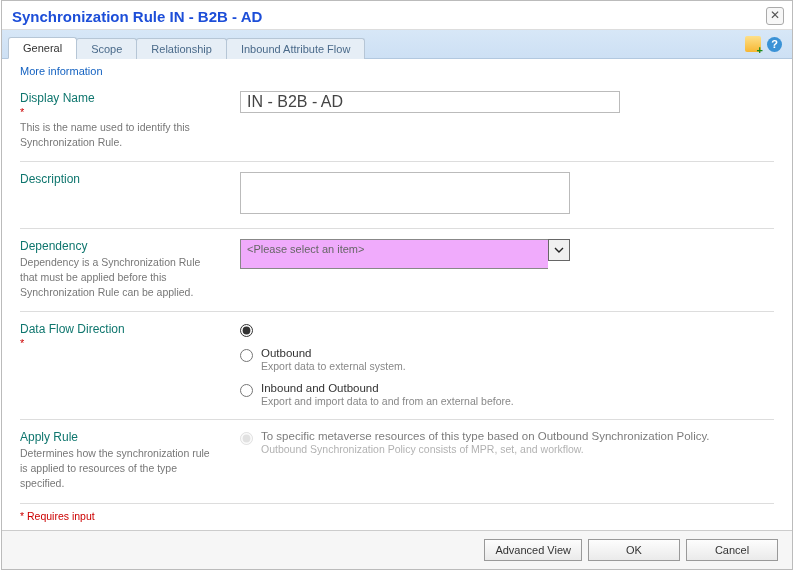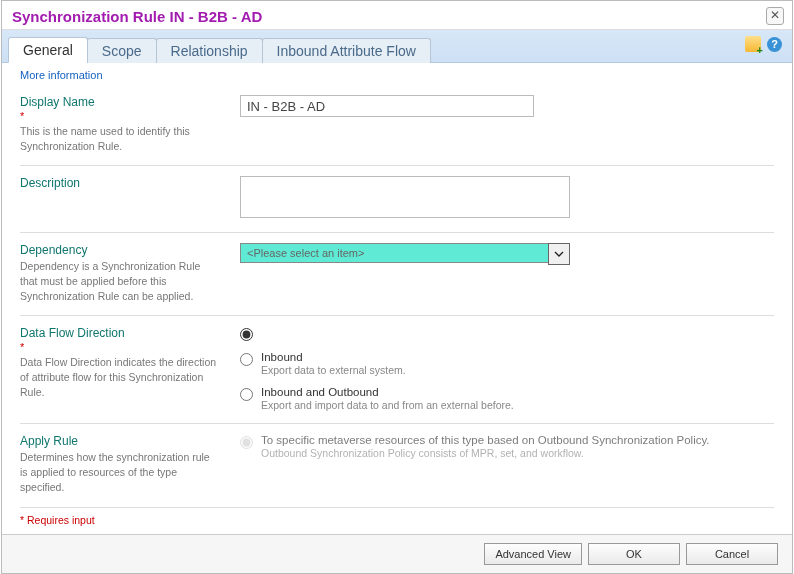--- a/index.html
+++ b/index.html
@@ -20,21 +20,21 @@
   .titlebar {
     display: flex;
     align-items: center;
     justify-content: space-between;
     padding: 6px 8px 4px 10px;
     border-bottom: 1px solid #ddd;
   }
   .titlebar h1 {
     font-size: 15px;
     font-weight: 600;
-    color: #a21caf;
+    color: #1d4ed8;
   }
   .close-btn {
     width: 18px; height: 18px;
     border: 1px solid #aaa;
     border-radius: 3px;
     background: #f7f7f7;
     font-size: 12px;
     line-height: 14px;
     text-align: center;
     color: #555;
@@ -46,21 +46,21 @@
     padding-top: 6px;
     position: relative;
   }
   .tabbar {
     display: flex;
     align-items: flex-end;
     padding-left: 6px;
   }
   .tab {
     padding: 4px 14px;
-    font-size: 14px;
+    font-size: 11px;
     color: #4a6a8a;
     border: 1px solid #b6c6d6;
     border-bottom: none;
     background: #e6eef6;
     margin-right: -1px;
     cursor: pointer;
     border-radius: 3px 3px 0 0;
     position: relative;
     top: 1px;
   }
@@ -129,47 +129,47 @@
   }
   .req-star { color:#c00; font-size:11px; line-height:1; }
   .help-text {
     color:#777;
     font-size:10.5px;
     line-height:1.4;
     margin-top:2px;
   }
   .input-col { flex:1; }
   .text-input {
-    width: 294px;
+    width: 380px;
     height: 22px;
     border:1px solid #bbb;
     padding: 2px 6px;
-    font-size:13px;
+    font-size:16px;
     font-family:inherit;
     color:#444;
   }
   .textarea {
     width: 330px;
     height: 42px;
     border:1px solid #bbb;
     resize:none;
   }
   .select-wrap {
     width:330px;
     display:flex;
   }
   .select-display {
     flex:1;
     border:1px solid #888;
     border-right:none;
     padding:3px 6px;
     font-size:11px;
     color:#666;
-    background:#5eead4;
-    height:20px;
+    background:#f0abfc;
+    height:30px;
   }
   .select-btn {
     width:22px;height:22px;
     border:1px solid #666;
     background:#f0f0f0;
     display:flex;align-items:center;justify-content:center;
     cursor:pointer;
   }
   .select-btn svg{width:10px;height:10px;}
   .radio-group { }
@@ -278,30 +278,29 @@
               </svg>
           </div>
         </div>
       </div>
     </div>
 
     <div class="section">
       <div class="label-col">
         <div class="field-title">Data Flow Direction</div>
         <div class="req-star">*</div>
-        <div class="help-text">Data Flow Direction indicates the direction of attribute flow for this Synchronization Rule.</div>
       </div>
       <div class="input-col radio-group">
         <label class="radio-row">
           <input type="radio" name="dfd" checked="" style="">
         </label>
         <label class="radio-row">
           <input type="radio" name="dfd" style="">
           <span class="rbody">
-            <div class="rtitle">Inbound</div>
+            <div class="rtitle">Outbound</div>
             <div class="rdesc">Export data to external system.</div>
           </span>
         </label>
         <label class="radio-row">
           <input type="radio" name="dfd" style="">
           <span class="rbody">
             <div class="rtitle">Inbound and Outbound</div>
             <div class="rdesc">Export and import data to and from an external before.</div>
           </span>
         </label>

